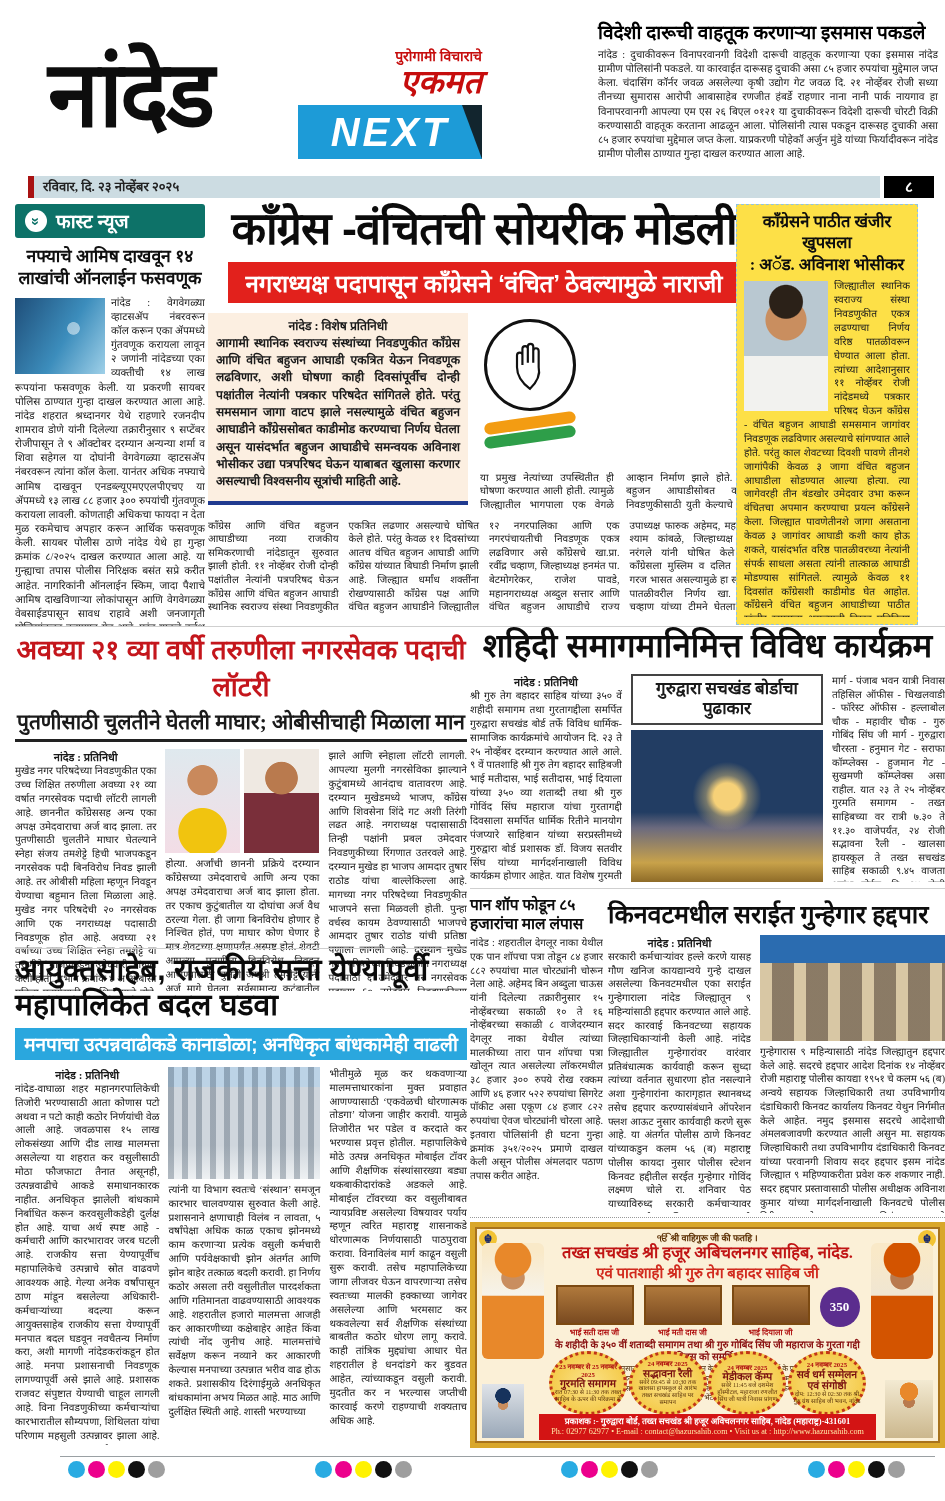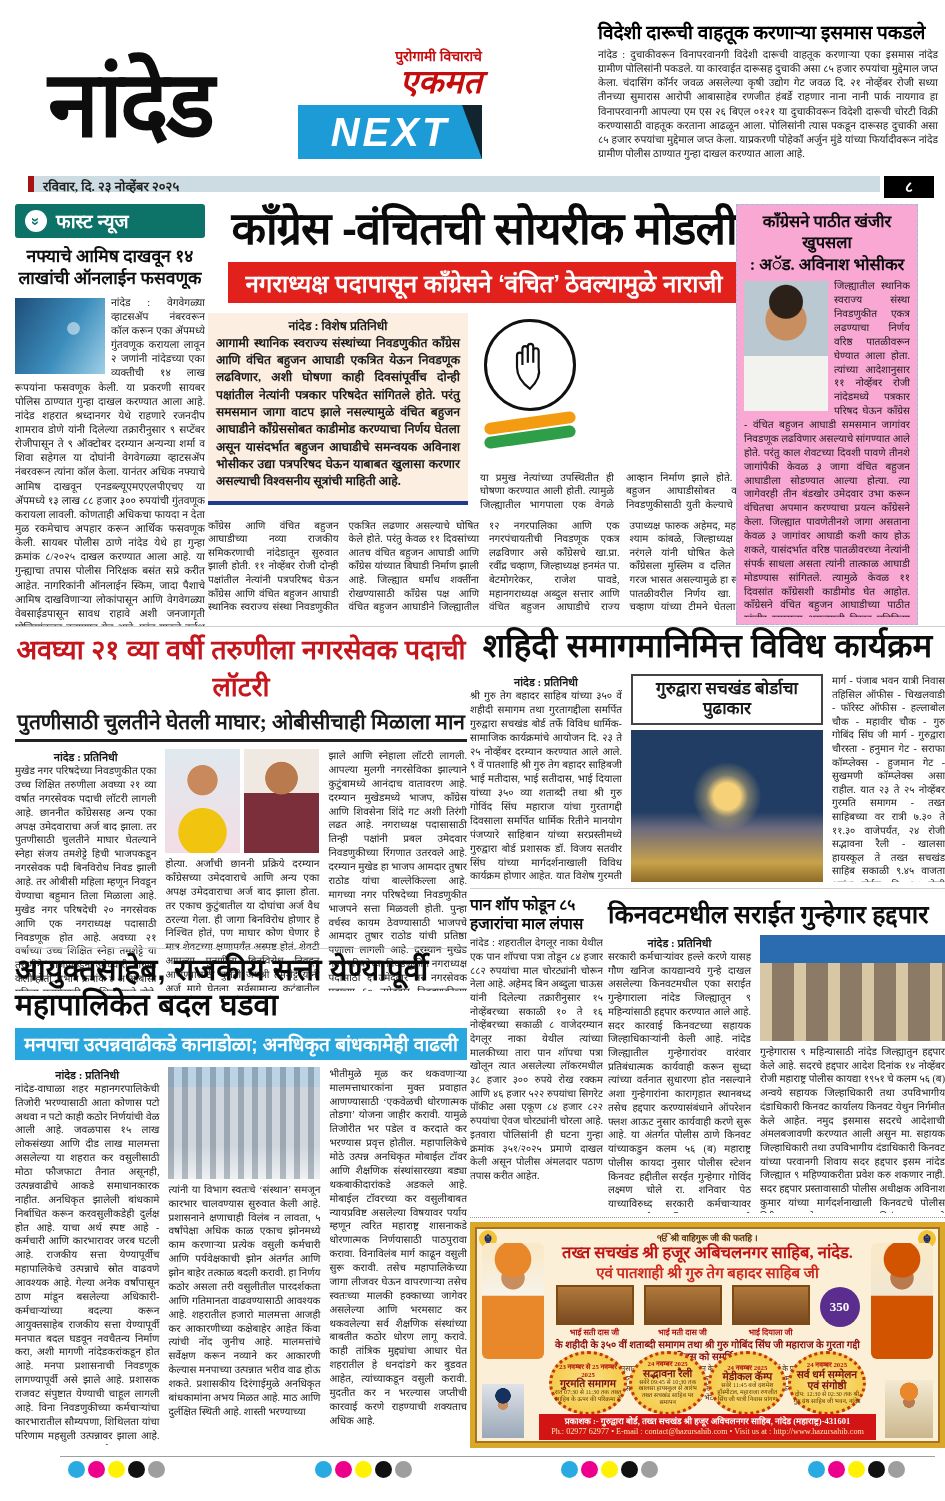--- a/index.html
+++ b/index.html
@@ -2,36 +2,36 @@
 <html><head>
 <meta charset="utf-8">
 <style>
   html,body{margin:0;padding:0;background:#e9e9e9;}
   .page{position:relative;width:945px;height:1501px;background:#ffffff;margin:0 auto;
         font-family:"Liberation Serif","DejaVu Serif",serif;color:#1a1a1a;overflow:hidden;}
   .sans{font-family:"Liberation Sans","DejaVu Sans",sans-serif;}
   .abs{position:absolute;}
   .just{text-align:justify;}
   
-  .masthead-title{left:48px;top:34px;width:250px;font-size:92px;line-height:140px;font-weight:800;
+  .masthead-title{left:48px;top:24px;width:250px;font-size:92px;line-height:140px;font-weight:800;
         letter-spacing:-3px;color:#0d0d0d;font-family:"Liberation Sans",sans-serif;}
   .brand-block{left:298px;top:46px;width:184px;text-align:right;}
   .brand-tagline{font-size:14px;font-weight:700;color:#c60d0d;}
   .brand-name{font-size:33px;font-weight:800;font-style:italic;color:#c60d0d;line-height:1.05;}
   .next-box{margin-top:5px;background:#1d9bd7;color:#fff;font-weight:800;font-style:italic;
         font-size:40px;height:54px;line-height:54px;text-align:center;letter-spacing:3px;
         font-family:"Liberation Sans",sans-serif;position:relative;}
   .next-box::after{content:"";position:absolute;right:0;top:0;border-top:54px solid #111;
         border-left:20px solid transparent;opacity:.85;}
   
   .liquor{left:598px;top:22px;width:340px;}
   .liquor .hl{font-size:19px;font-weight:800;line-height:1.15;color:#000;}
   .liquor .bd{margin-top:4px;font-size:10.3px;line-height:1.38;}
   
-  .datebar{left:28px;top:176px;width:852px;height:16px;background:#ccdce2;border-left:6px solid #a81212;
+  .datebar{left:28px;top:176px;width:852px;height:22px;background:#ccdce2;border-left:6px solid #a81212;
         line-height:22px;font-size:13px;font-weight:700;color:#222;padding-left:9px;box-sizing:border-box;}
   .pageno{left:884px;top:176px;width:50px;height:22px;background:#000;color:#fff;font-weight:700;
         text-align:center;line-height:22px;font-size:15px;}
   
   .fastnews{left:15px;top:204px;width:190px;}
   .fn-head{height:34px;background:#0d7268;border-radius:3px;color:#fff;display:flex;align-items:center;
         gap:9px;padding:0 10px;font-size:19px;font-weight:800;font-family:"Liberation Sans",sans-serif;}
   .fn-icon{width:22px;height:22px;background:#fff;border-radius:50%;color:#0d7268;display:flex;
         align-items:center;justify-content:center;font-size:15px;font-weight:800;}
   .fn-icon span{transform:rotate(90deg);display:block;line-height:1;}
@@ -63,21 +63,21 @@
   .vba .fingers{position:absolute;left:56px;top:12px;width:40px;display:flex;gap:2px;justify-content:center;}
   .vba .fingers i{width:7px;height:18px;border-radius:3px;display:block;}
   .vba .f1{background:#f4c20d;} .vba .f2{background:#2e9e49;} .vba .f3{background:#f39c12;} .vba .f4{background:#d81f26;}
   .vba-text{margin-top:4px;font-size:16px;font-weight:800;font-family:"Liberation Sans",sans-serif;}
   .vba-text .w1{color:#d81f26;} .vba-text .w2{color:#16325c;} .vba-text .w3{color:#2e9e49;}
   .cols2{position:absolute;left:272px;top:158px;width:280px;height:42px;overflow:hidden;
         column-count:2;column-gap:12px;font-size:10.2px;line-height:1.36;text-align:justify;}
   .cols4{margin-top:6px;width:552px;height:102px;overflow:hidden;column-count:4;column-gap:10px;
         font-size:10.1px;line-height:1.35;text-align:justify;}
   
-  .bhosikar{left:736px;top:204px;width:182px;height:421px;background:#f9a8d4;border:1px dashed #8fc3e0;
+  .bhosikar{left:736px;top:204px;width:182px;height:421px;background:#fde047;border:1px dashed #8fc3e0;
         box-sizing:border-box;padding:6px 7px;}
   .bho-hl{font-size:16.5px;font-weight:800;text-align:center;line-height:1.3;color:#0d0d0d;}
   .bho-body{margin-top:4px;font-size:10.2px;line-height:1.36;text-align:justify;overflow:hidden;height:338px;}
   .bho-photo{float:left;width:84px;height:130px;margin:2px 6px 2px 0;
         background:radial-gradient(circle at 50% 16%,#2b2118 0 14%,transparent 15%),
         radial-gradient(circle at 50% 30%,#c98e5f 0 20%,transparent 21%),
         linear-gradient(#b9c8d1 0 58%,#f2f2ef 58%);}
   
   .lottery{left:15px;top:630px;width:452px;}
   .lot-hl{color:#c4161c;font-size:27px;font-weight:800;text-align:center;font-family:"Liberation Sans",sans-serif;}

